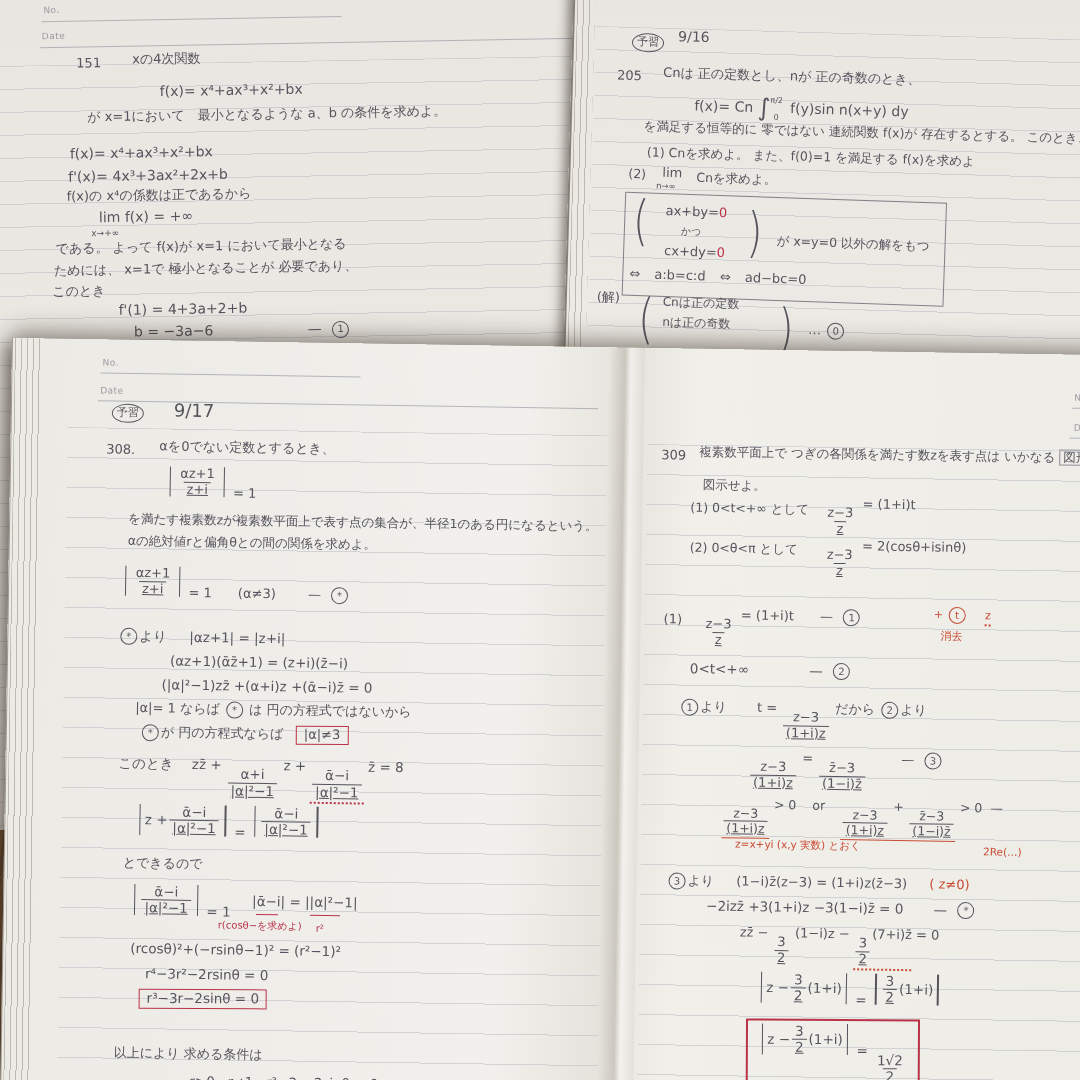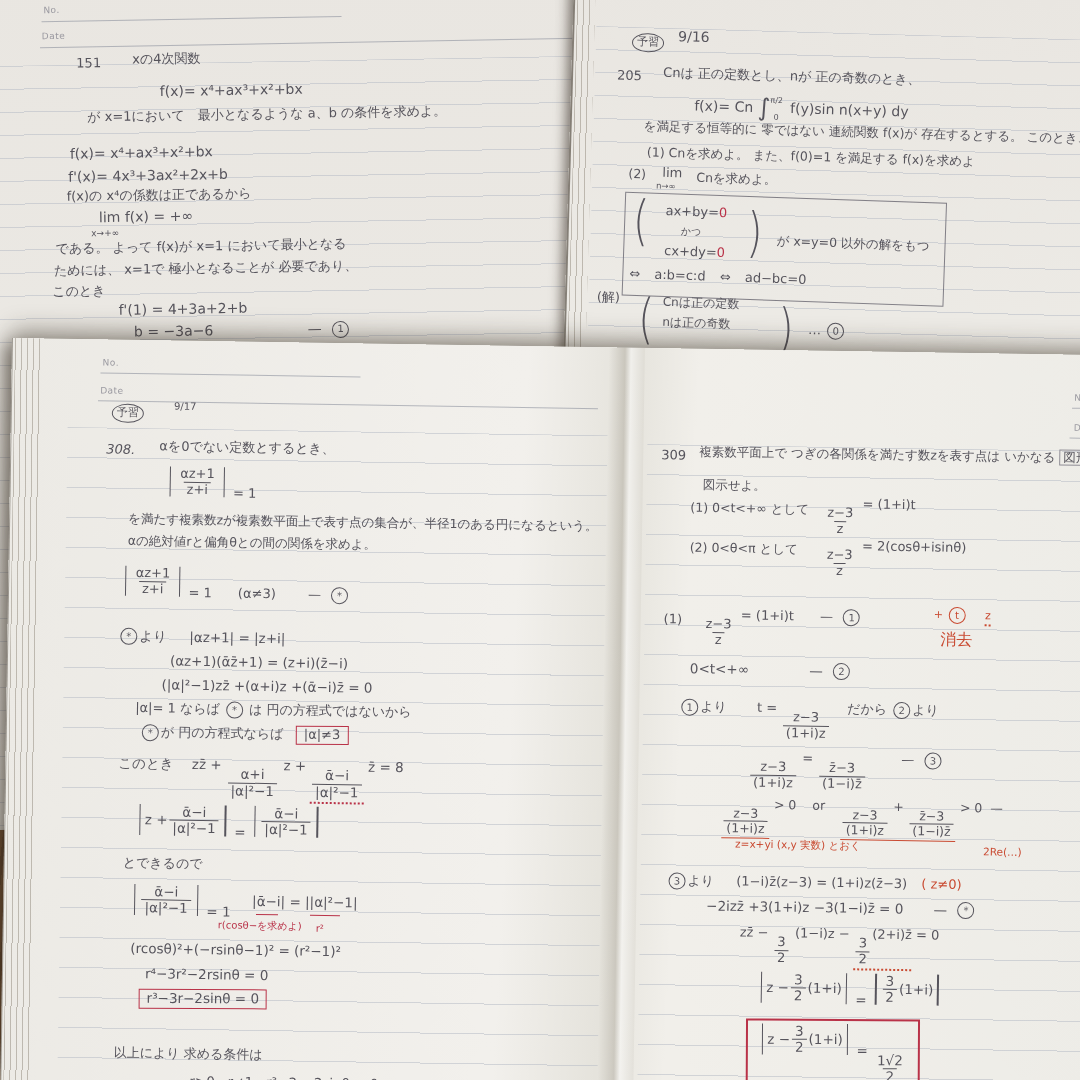--- a/index.html
+++ b/index.html
@@ -18,21 +18,21 @@
   .scene{position:absolute;inset:0;}
   .nb{position:absolute;background:linear-gradient(180deg,var(--paper-top),#edebe6);}
   .ruled{position:absolute;opacity:.55;pointer-events:none;}
   .hw{position:absolute;white-space:nowrap;color:var(--pencil);line-height:1.15;}
   .red{color:var(--red);}
   .orange{color:var(--orange-red);}
   .lbl{position:absolute;color:#9a99a0;font-size:9px;letter-spacing:.5px;}
   .lbl-line{position:absolute;border-top:1px solid rgba(130,135,150,.55);height:0;}
   
   .fr{display:inline-flex;flex-direction:column;align-items:center;vertical-align:-0.7em;line-height:1.12;margin:0 2px;text-align:center;}
-  .fr .d{border-top:1.2px solid currentColor;padding:0 3px;}
+  .fr .d{border-top:1.2px solid currentColor;padding:0 3px;text-decoration:underline;}
   .fr .n{padding:0 3px;}
   
   .ab{display:inline-flex;align-items:center;}
   .ab::before,.ab::after{content:"";align-self:stretch;width:1.4px;background:currentColor;margin:0 4px;}
   
   .circ{display:inline-flex;align-items:center;justify-content:center;width:15px;height:15px;border:1.2px solid currentColor;border-radius:50%;font-size:10px;vertical-align:middle;margin:0 2px;flex:none;}
   .badge{display:inline-block;border:1.4px solid currentColor;border-radius:50%;padding:2px 4px;font-size:11px;}
   .rbox{display:inline-block;border:1.8px solid var(--red);padding:1px 7px;transform:rotate(-.6deg);}
   .rbox2{display:inline-block;border:2px solid var(--red);padding:3px 10px;transform:rotate(-.6deg);}
   .inlbox{display:inline-block;border:1.2px solid var(--pencil-light);padding:0 3px;}
@@ -153,22 +153,22 @@
     <div class="lbl-line" style="left:1060px;top:53px;width:60px;"></div>
     <div class="lbl" style="left:1062px;top:68px;">Date</div>
     <div class="lbl-line" style="left:1058px;top:83px;width:62px;"></div>
 
     <div class="ruled" style="left:56px;width:540px;top:88px;height:670px;background:repeating-linear-gradient(to bottom,var(--rule-line) 0 1px, transparent 1px 30px);"></div>
     <div class="ruled" style="left:636px;width:484px;top:96px;height:660px;background:repeating-linear-gradient(to bottom,var(--rule-line) 0 1px, transparent 1px 30px);"></div>
 
     <div class="hw" style="left:100px;top:62px;">
       <span class="badge">予習</span>
     </div>
-    <div class="hw" style="left:162px;top:60px;font-size:10px;">9/17</div>
-    <div class="hw" style="left:95px;top:103px;font-size:13px;font-style:italic;">308.</div>
+    <div class="hw" style="left:162px;top:60px;font-size:18px;">9/17</div>
+    <div class="hw" style="left:95px;top:103px;font-size:13px;">308.</div>
     <div class="hw" style="left:148px;top:99px;font-size:13px;">αを0でない定数とするとき、</div>
 
     <div class="hw" style="left:155px;top:126px;font-size:13px;">
       <span class="ab">
           <span class="fr">
             <span class="n">αz+1</span>
             <span class="d">z+i</span>
           </span>
         </span>
       <span>= 1</span>
@@ -295,36 +295,36 @@
         </span>
       <span>= (1+i)t</span>
       <span class="dash" style="margin-left:22px;">—</span>
       <span class="circ">1</span>
     </div>
     <div class="hw orange" style="left:925px;top:254px;font-size:11px;">
       <span>+</span>
       <span class="circ" style="border-width:1.6px;">t</span>
       <span class="rwavy" style="margin-left:14px;">z</span>
     </div>
-    <div class="hw orange" style="left:932px;top:278px;font-size:16px;">消去</div>
+    <div class="hw orange" style="left:932px;top:278px;font-size:11px;">消去</div>
 
     <div class="hw" style="left:682px;top:312px;font-size:13.5px;">
       <span>0&lt;t&lt;+∞</span>
       <span class="dash" style="margin-left:56px;">—</span>
       <span class="circ">2</span>
     </div>
 
     <div class="hw" style="left:672px;top:350px;font-size:13px;">
       <span class="circ">1</span><span>より</span>
       <span style="margin-left:26px;">t =</span>
       <span class="fr">
           <span class="n">z−3</span>
           <span class="d">(1+i)z</span>
         </span>
-      <span style="margin-left:12px;">だから</span>
+      <span style="">だから</span>
       <span class="circ">2</span><span>より</span>
     </div>
 
     <div class="hw" style="left:742px;top:400px;font-size:13px;">
       <span class="fr">
           <span class="n">z−3</span>
           <span class="d">(1+i)z</span>
         </span>
       <span>=</span>
       <span class="fr">
@@ -353,39 +353,39 @@
           </span></span>
       <span>&gt; 0</span>
       <span class="dash">—</span>
     </div>
     <div class="hw orange" style="left:730px;top:488px;font-size:10.5px;">z=x+yi (x,y 実数) とおく</div>
     <div class="hw orange" style="left:978px;top:492px;font-size:10.5px;">2Re(…)</div>
 
     <div class="hw" style="left:662px;top:524px;font-size:13px;">
       <span class="circ">3</span><span>より</span>
       <span style="margin-left:18px;">(1−i)z̄(z−3) = (1+i)z(z̄−3)</span>
-      <span class="orange" style="margin-left:10px;">( z≠0)</span>
+      <span class="orange" style="margin-left:18px;">( z≠0)</span>
     </div>
     <div class="hw" style="left:702px;top:549px;font-size:13.5px;">
       <span>−2izz̄ +3(1+i)z −3(1−i)z̄ = 0</span>
       <span class="dash" style="margin-left:26px;">—</span>
       <span class="circ">*</span>
     </div>
 
     <div class="hw" style="left:736px;top:576px;font-size:13px;">
       <span>zz̄ −</span>
       <span class="fr">
           <span class="n">3</span>
           <span class="d">2</span>
         </span>
       <span>(1−i)z −</span>
       <span class="rwavy"><span class="fr">
             <span class="n">3</span>
             <span class="d">2</span>
-          </span><span>(2+i)z̄</span></span>
+          </span><span>(7+i)z̄</span></span>
       <span>= 0</span>
     </div>
 
     <div class="hw" style="left:754px;top:622px;font-size:13.5px;">
       <span class="ab">
           <span>z −</span>
         <span class="fr">
             <span class="n">3</span>
             <span class="d">2</span>
           </span>

